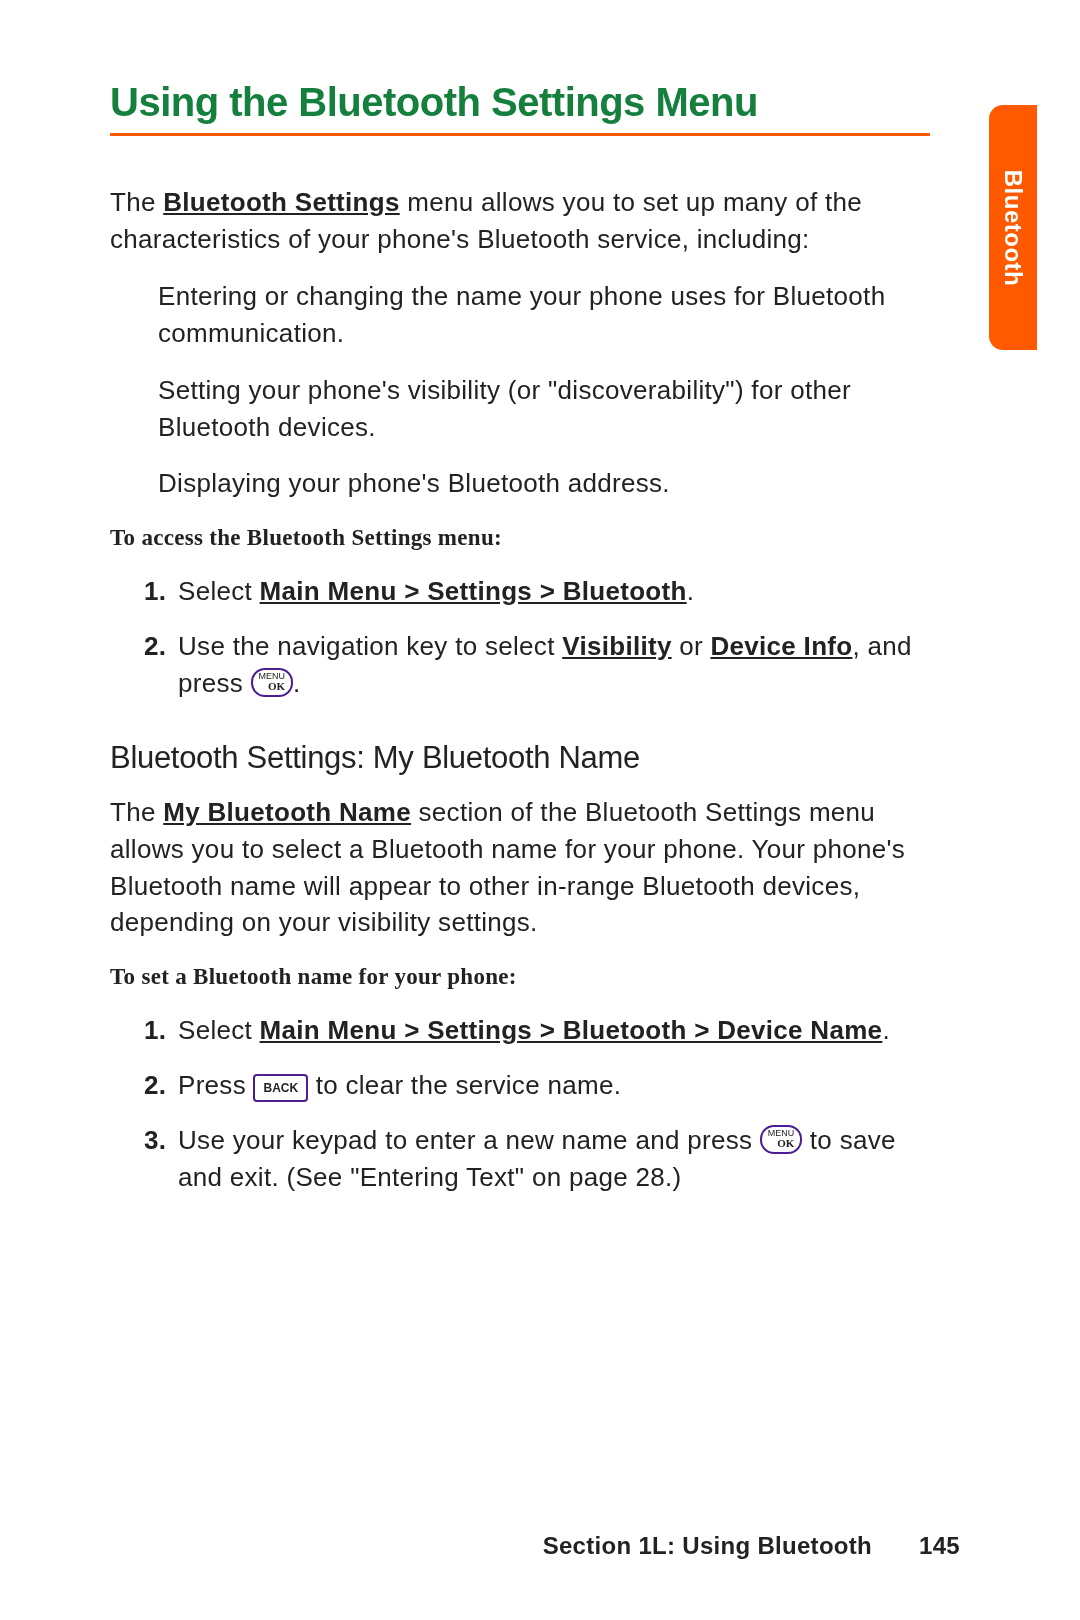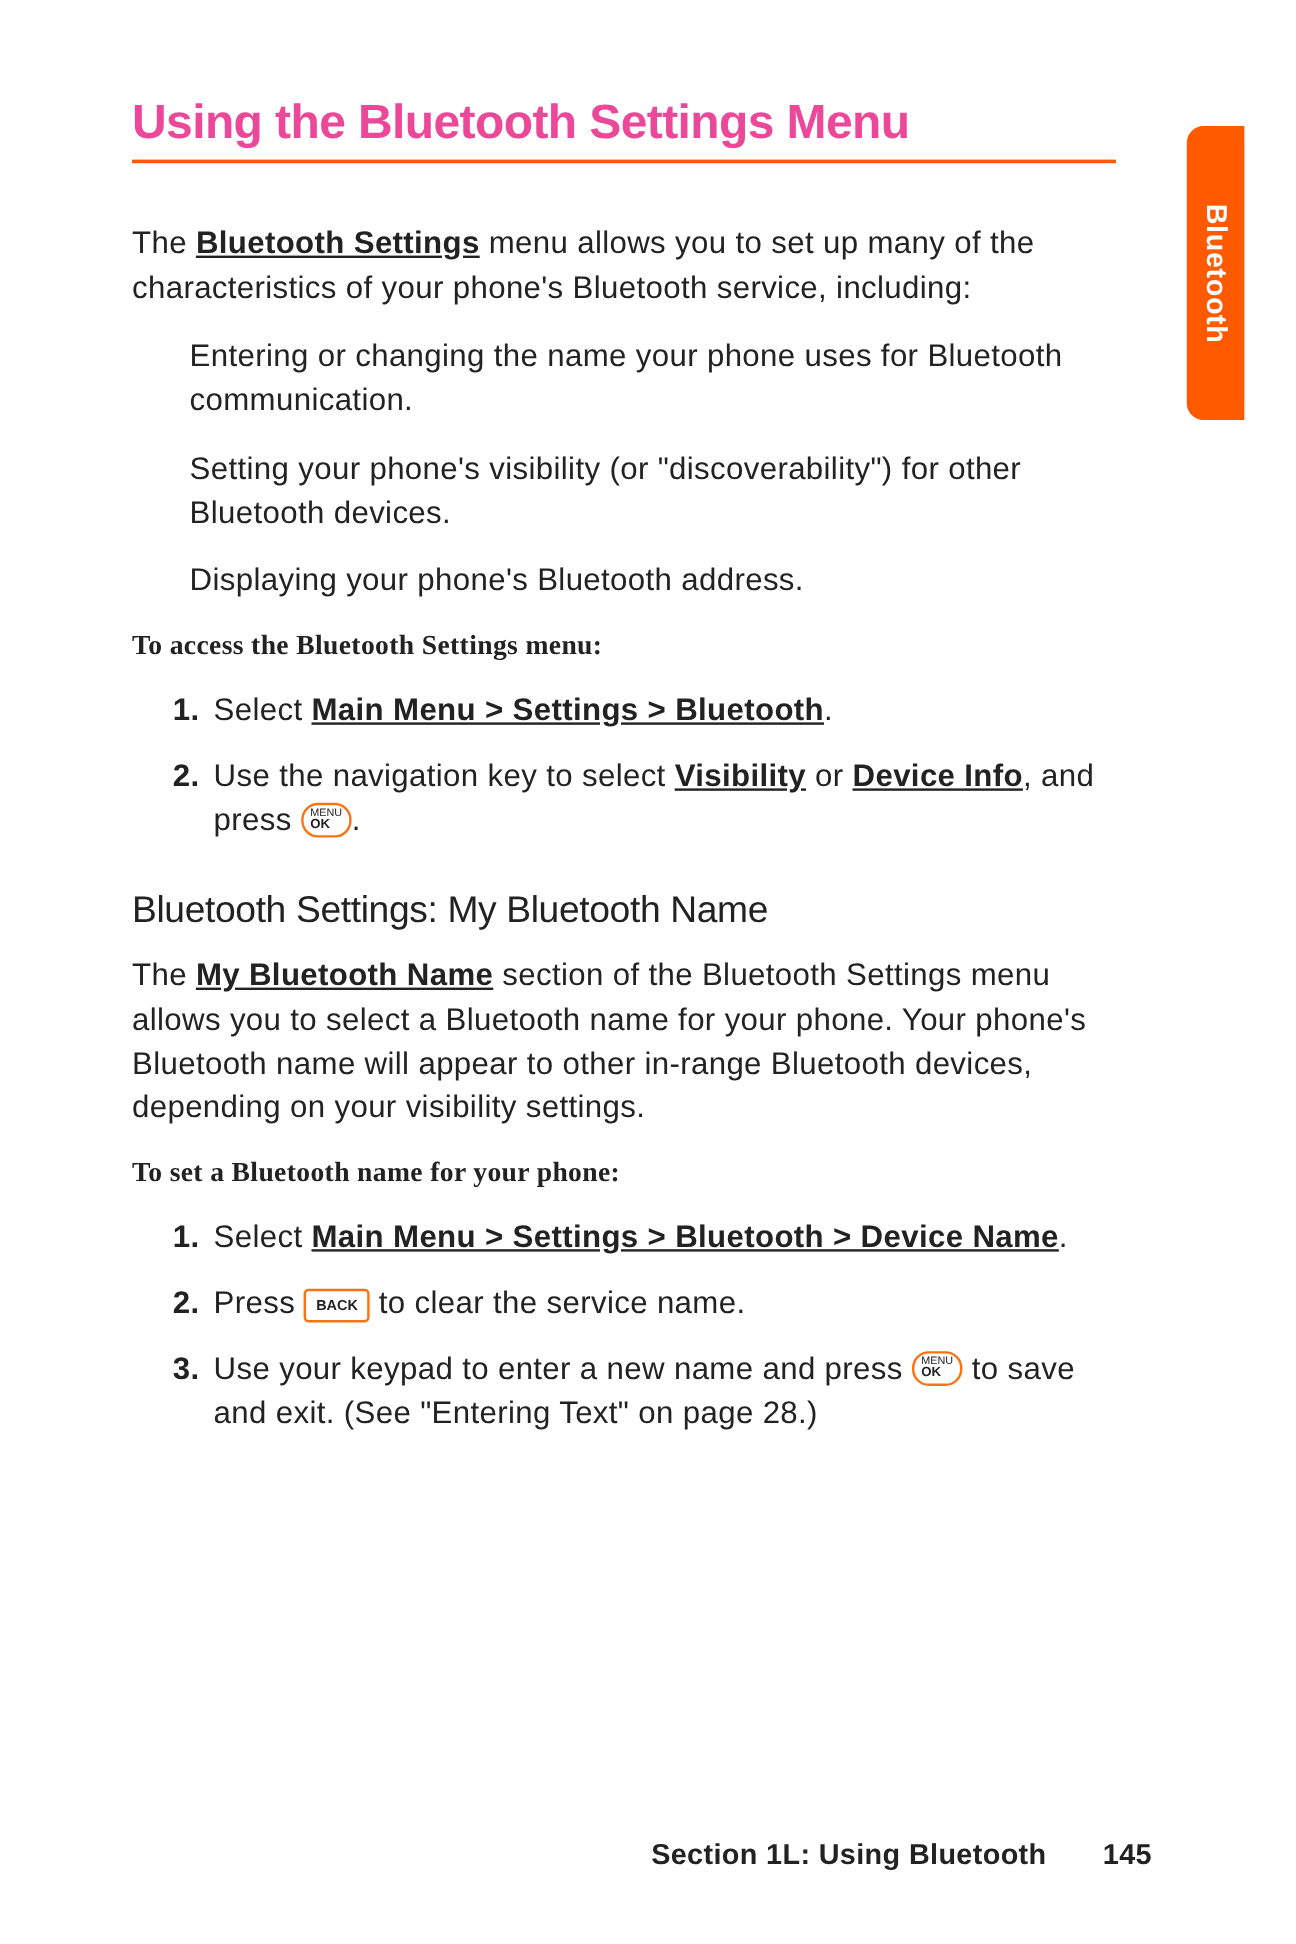--- a/index.html
+++ b/index.html
@@ -9,21 +9,21 @@
       background: #fff;
       font-family: Arial, Helvetica, sans-serif;
       color: #222;
       position: relative;
       letter-spacing: 0.3px;
     }
     .page {
       padding: 80px 100px 0 110px;
     }
     .title {
-      color: #ec4899;
+      color: #15803d;
       font-size: 40px;
       font-weight: 700;
       letter-spacing: -0.5px;
       margin-bottom: 8px;
     }
     .title-rule {
       height: 3px;
       background: #ff5a00;
       width: 820px;
       margin-bottom: 48px;
@@ -70,32 +70,32 @@
     .h2 {
       font-weight: 400;
       font-size: 31px;
       margin-top: 34px;
       margin-bottom: 14px;
       letter-spacing: -0.3px;
     }
     b { font-weight: 700; text-decoration: underline; }
     .key {
       display: inline-block;
-      border: 2px solid #f97316;
+      border: 2px solid #4c1d95;
       border-radius: 14px;
       font-size: 14px;
       line-height: 1;
       padding: 2px 6px 3px 6px;
       vertical-align: 2px;
       font-weight: 500;
-      text-align: left;
+      text-align: right;
       min-width: 42px;
     }
     .key .l1 { font-size: 9px; display: block; letter-spacing: 0; }
-    .key .l2 { font-size: 11px; display: block; font-weight: 700; letter-spacing: 0; }
+    .key .l2 { font-size: 11px; display: block; font-weight: 700; letter-spacing: 0; font-family: Liberation Serif, serif; }
     .key-back {
       font-size: 12px;
       font-weight: 700;
       letter-spacing: 0;
       padding: 6px 8px;
       border-radius: 4px;
       min-width: 48px;
     }
     .footer {
       position: absolute;

